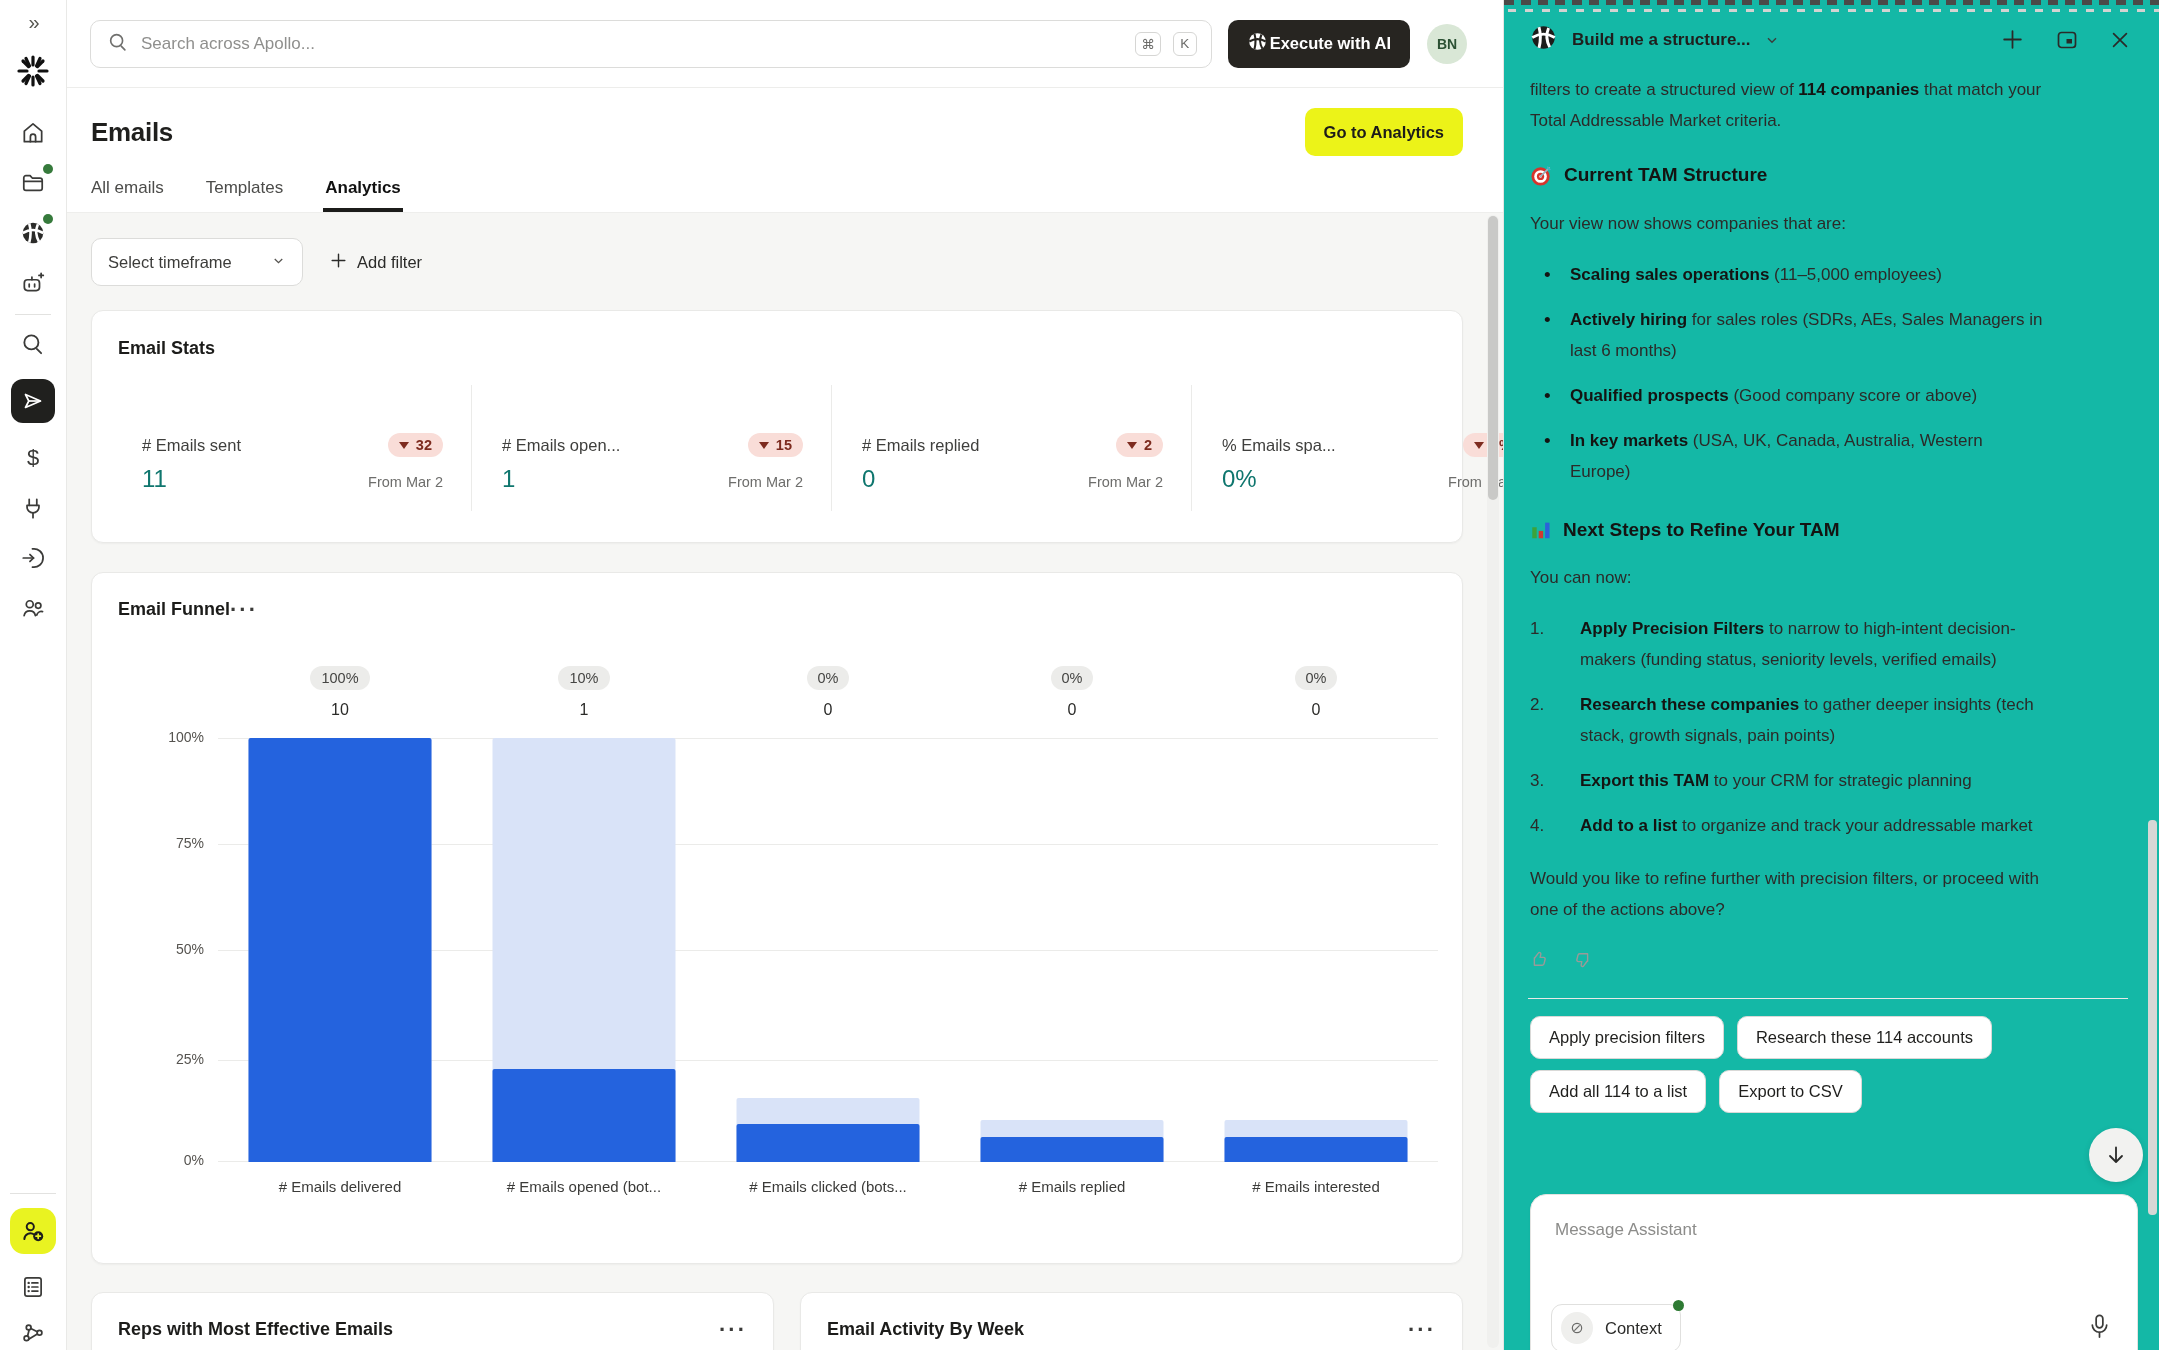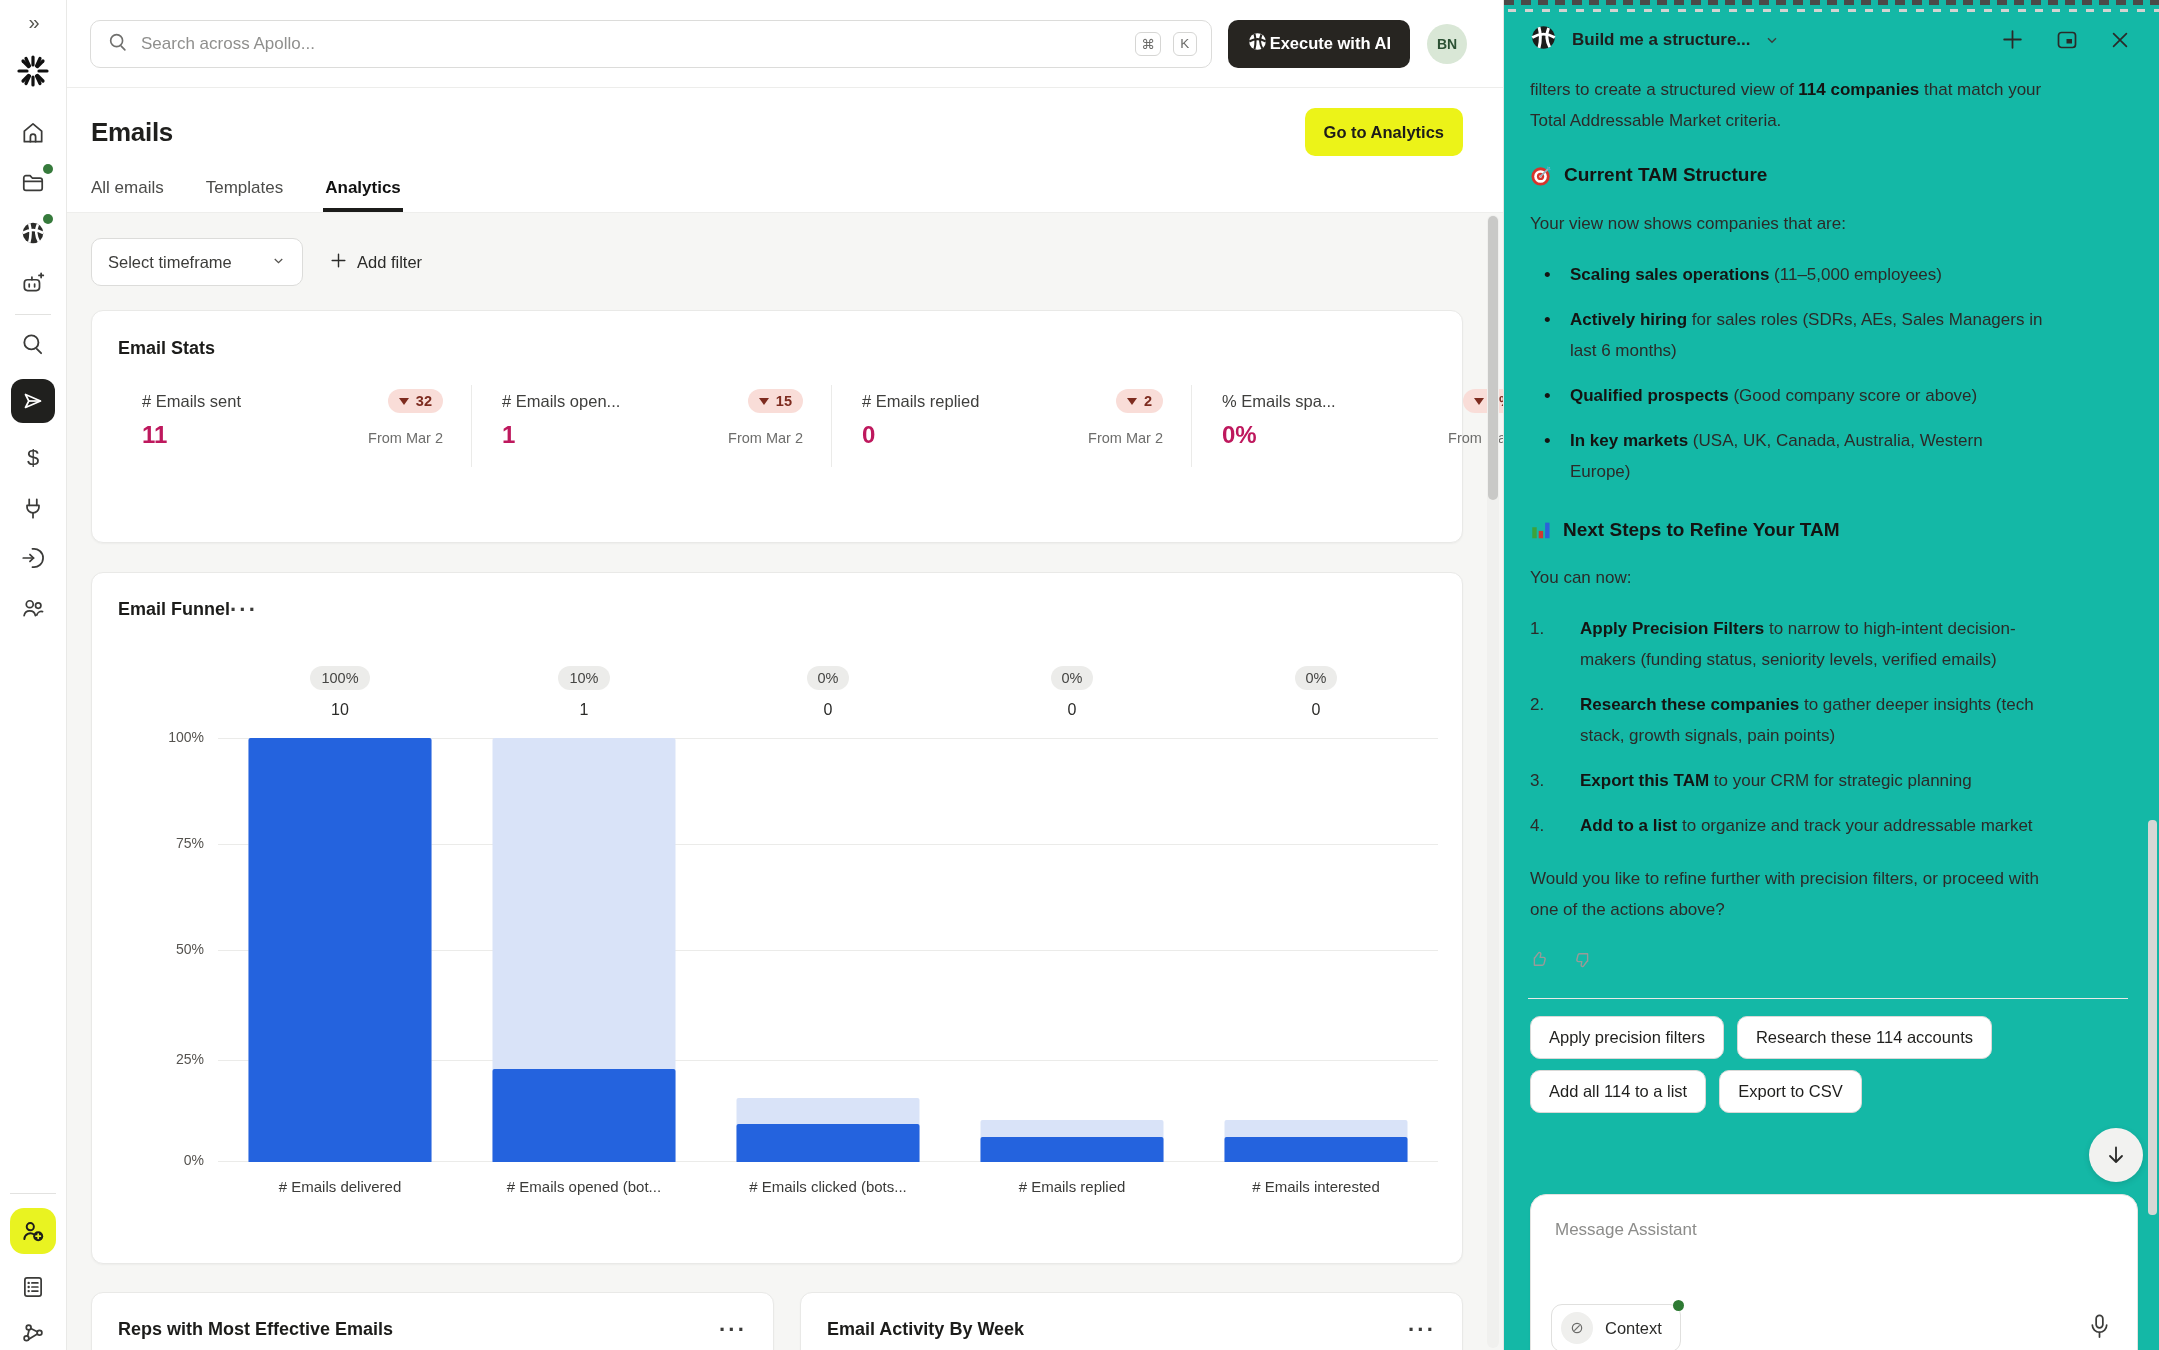--- a/index.html
+++ b/index.html
@@ -43,26 +43,26 @@
   .filter-row { display:flex; align-items:center; gap:26px; padding:25px 0 24px; }
   .tf-select { width:212px; height:48px; background:#fff; border:1px solid #dcdcda; border-radius:10px; display:flex; align-items:center; justify-content:space-between; padding:0 16px; font-size:16.5px; color:#3c3c3a; cursor:pointer; }
   .add-filter { display:flex; align-items:center; gap:9px; font-size:16.5px; color:#2b2b29; cursor:pointer; }
 
   .card { background:#fff; border:1px solid #e9e9e7; border-radius:12px; box-shadow:0 1px 2px rgba(0,0,0,.04); }
   .card h2 { font-size:18px; font-weight:700; color:#1c1c1a; }
 
   .stats-card { height:233px; padding:27px 26px; }
   .stats-row { display:flex; margin-top:26px; padding-left:24px; }
   .stat { width:330px; flex:0 0 330px; border-right:1px solid #ebebe9; padding:4px 28px 18px 0; margin-right:30px; }
-  .stat-top { display:flex; justify-content:space-between; align-items:center; }
+  .stat-top { display:flex; justify-content:space-between; align-items:center;margin-top:44px; }
   .stat-label { font-size:16.5px; color:#3f3f3d; }
   .delta-badge { background:#f9ddd8; border-radius:999px; padding:4px 11px; display:flex; align-items:center; gap:7px; color:#7d2b1f; font-size:14.5px; font-weight:600; }
   .tri-down { width:0; height:0; border-left:5px solid transparent; border-right:5px solid transparent; border-top:7px solid #7d2b1f; }
   .stat-bottom { display:flex; justify-content:space-between; align-items:baseline; margin-top:8px; }
-  .stat-value { font-size:24px; font-weight:700; color:#be185d; }
+  .stat-value { font-size:24px; font-weight:400; color:#0f766e; }
   .stat-since { font-size:14.5px; color:#6e6e6c; }
 
   .funnel-card { height:692px; margin-top:29px; padding:26px; position:relative; }
   .menu-dots { color:#3a3a38; font-size:22px; letter-spacing:2px; font-weight:700; cursor:pointer; line-height:.6; }
   .funnel-head { display:flex; justify-content:flex-start; align-items:center; }
   .fchart { margin:46px 0 0 100px; width:1220px; }
   .frow { display:flex; }
   .fslot { flex:1; display:flex; flex-direction:column; align-items:center; }
   .pct-pill { background:#ececea; border-radius:13px; padding:4px 11px; font-size:14.5px; color:#454543; }
   .fcount { margin-top:11px; font-size:16px; color:#2b2b29; height:22px; }

